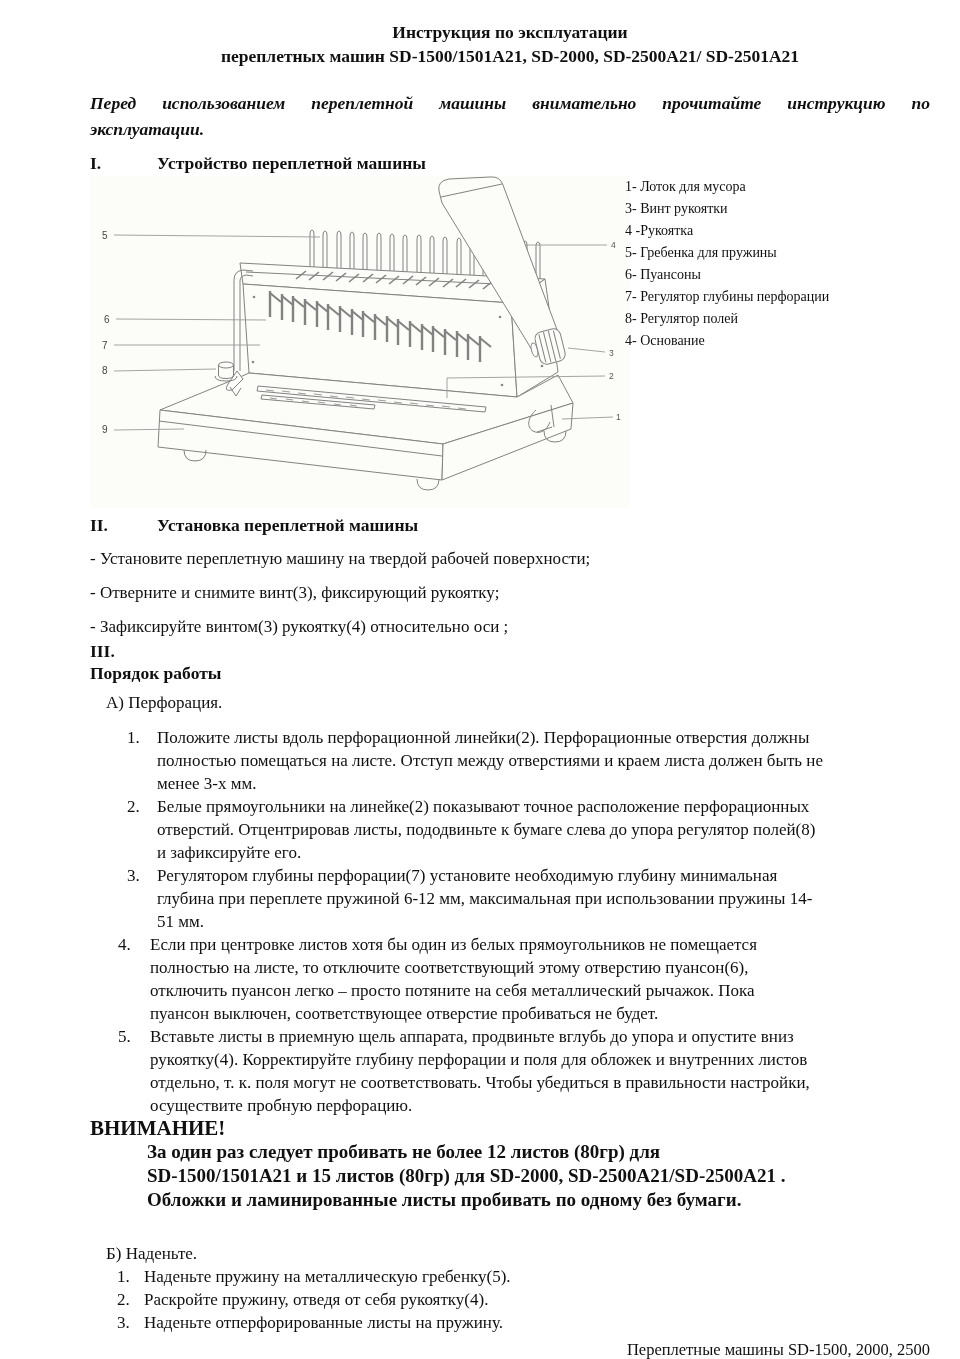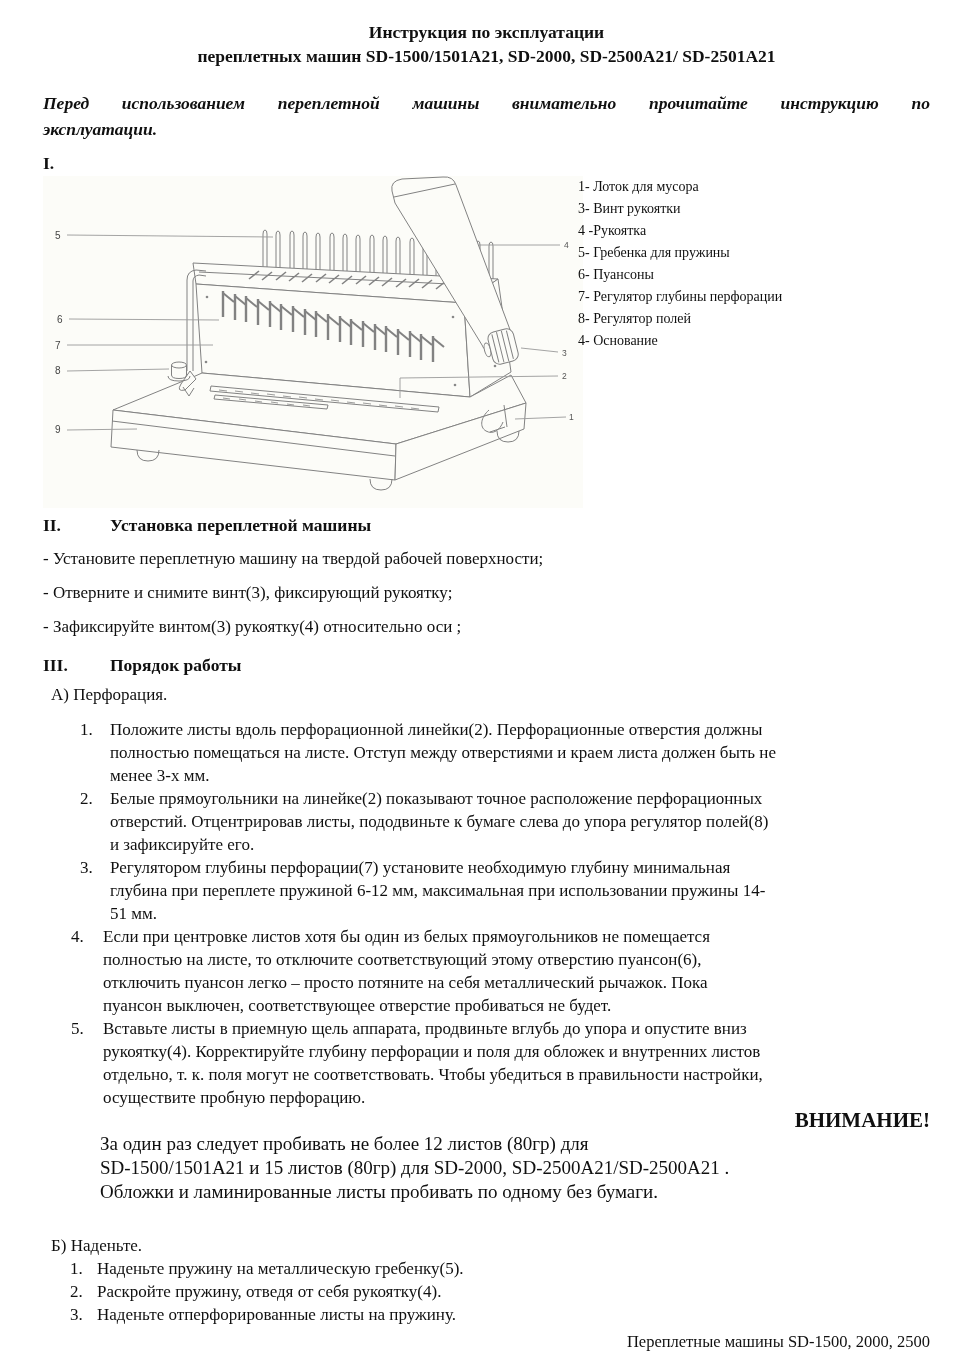--- a/index.html
+++ b/index.html
@@ -1,51 +1,51 @@
 <!DOCTYPE html>
 <html><head>
 <meta charset="utf-8">
 <style>
   html,body{margin:0;padding:0;}
   body{
     width:960px;height:1359px;background:#ffffff;color:#101010;
     font-family:"Liberation Serif","DejaVu Serif",serif;
     overflow:hidden;
   }
-  .page{box-sizing:border-box;width:960px;height:1359px;padding:20px 30px 0 43px;}
+  .page{box-sizing:border-box;width:960px;height:1359px;padding:20px 30px 0 90px;}
 
   .title{
     text-align:center;font-weight:bold;font-size:17.5px;line-height:24px;
     white-space:pre-line;
   }
   .intro{
     margin-top:22px;font-weight:bold;font-style:italic;font-size:17.5px;line-height:26px;
     white-space:pre-line;text-align:justify;text-align-last:justify;
   }
   .sec-head{display:flex;font-weight:bold;font-size:17.5px;line-height:22px;}
   .sec-head .sec-num{width:67px;flex:none;}
   .sec-head.h1{margin-top:10px;}
   .sec-head.h2{margin-top:6px;}
-  .sec-head.h3{margin-top:16px;}
+  .sec-head.h3{margin-top:2px;flex-direction:column;}
 
   .diagram{position:relative;height:332px;margin-top:2px;}
   .diagram svg{position:absolute;left:0;top:0;}
   .legend{position:absolute;left:535px;top:0;font-size:14px;line-height:22px;white-space:nowrap;}
 
   .dash{margin:12px 0 0;font-size:17px;line-height:22px;}
-  .sub{margin:8px 8px 0;font-size:17px;line-height:22px;}
+  .sub{margin:8px 16px 0;font-size:17px;line-height:22px;}
   .steps{margin-top:12px;}
   .step{display:flex;padding-left:37px;font-size:17px;line-height:23px;}
   .step .num{width:30px;flex:none;}
   .step.wide{padding-left:28px;}
   .step.wide .num{width:32px;}
   .step .txt{white-space:pre-line;flex:1;}
 
-  .warn-title{font-weight:bold;font-size:21px;line-height:23px;text-align:right;}
-  .warn-body{font-weight:normal;font-size:19px;line-height:24px;margin-left:57px;white-space:pre-line;}
+  .warn-title{font-weight:bold;font-size:21px;line-height:23px;}
+  .warn-body{font-weight:bold;font-size:19px;line-height:24px;margin-left:57px;white-space:pre-line;}
 
   .sub-b{margin-top:30px;font-size:17px;line-height:23px;}
   .bsteps{margin-top:0;}
   .bstep{display:flex;padding-left:27px;font-size:17px;line-height:23px;}
   .bstep .num{width:27px;flex:none;}
 
   .footer{margin-top:6px;text-align:right;font-size:16.5px;line-height:20px;}
 
   .art{stroke:#828282;fill:none;stroke-width:1;}
   .art text{stroke:none;font-family:"Liberation Sans",sans-serif;}
@@ -56,20 +56,21 @@
 <div class="page">
 
   <div class="title">Инструкция по эксплуатации
 переплетных машин SD-1500/1501A21, SD-2000, SD-2500A21/ SD-2501A21</div>
 
   <div class="intro">Перед использованием переплетной машины внимательно прочитайте инструкцию по
 эксплуатации.</div>
 
   <div class="sec-head h1">
     <span class="sec-num">I.</span>
+    <span>Устройство переплетной машины</span>
   </div>
 
   <div class="diagram">
     <svg width="540" height="332" viewBox="0 0 540 332">
       <rect x="0" y="0" width="540" height="332" fill="#fcfcf8" stroke="none"></rect>
       <defs>
         <path id="pin" d="M-2,0 L-2,-33 Q-2,-37 0,-37 Q2,-37 2,-33 L2,0"></path>
         <path id="tooth" d="M0,0 L-10,8"></path>
         <g id="punch">
           <path d="M0,3 L0,-23" stroke-width="2.4"></path>

